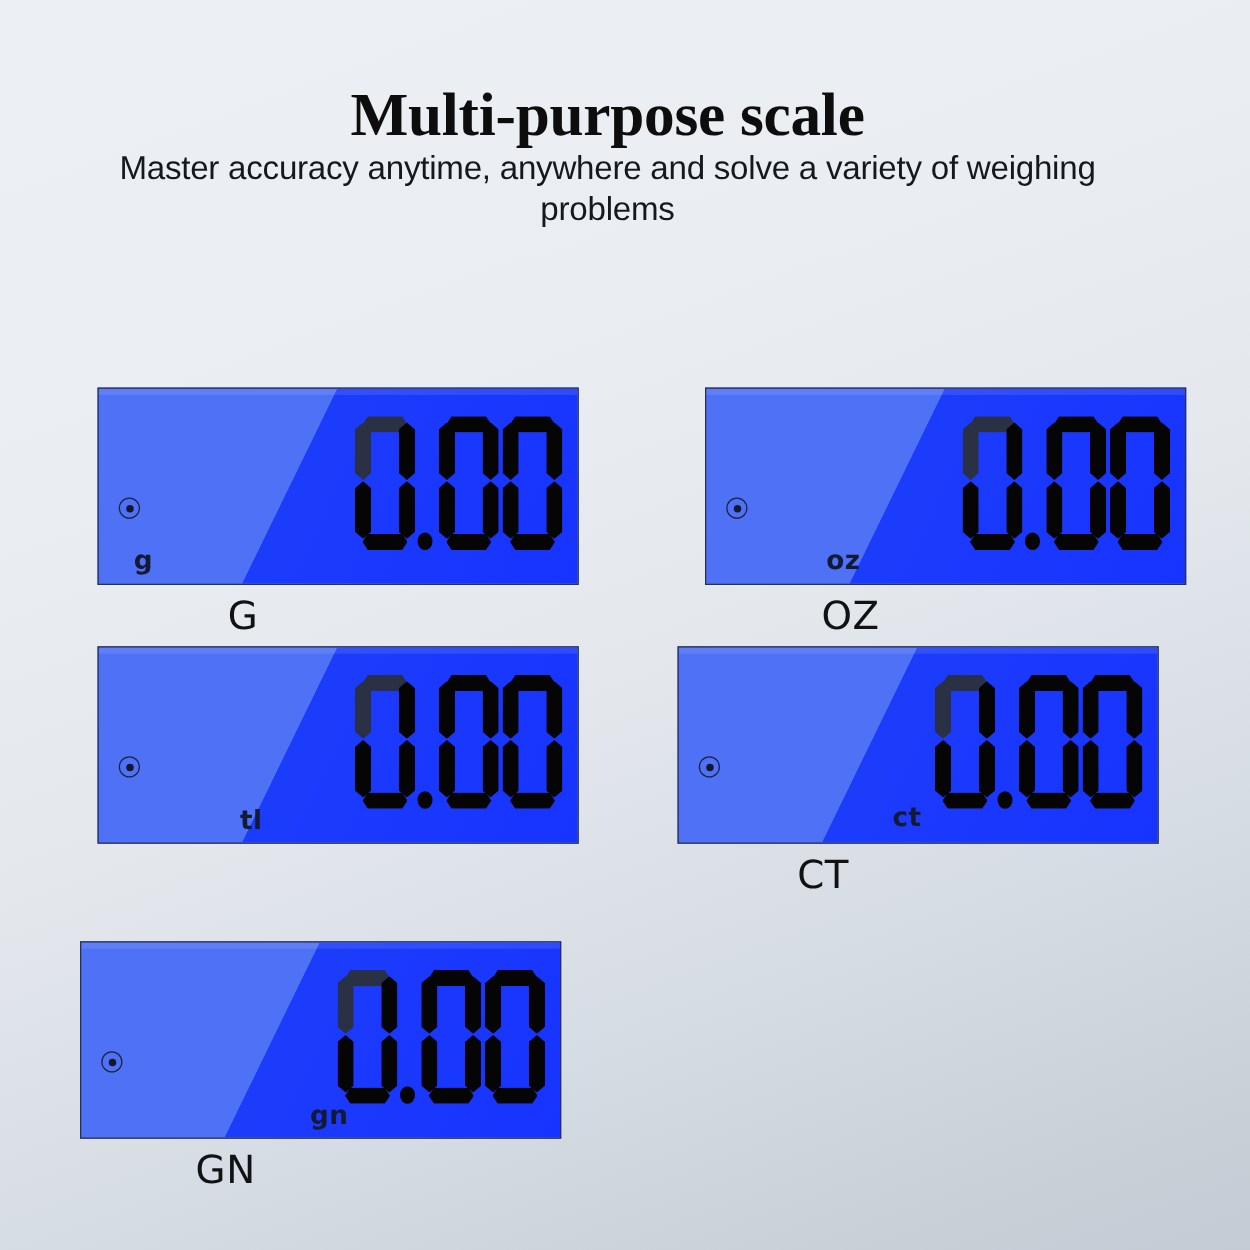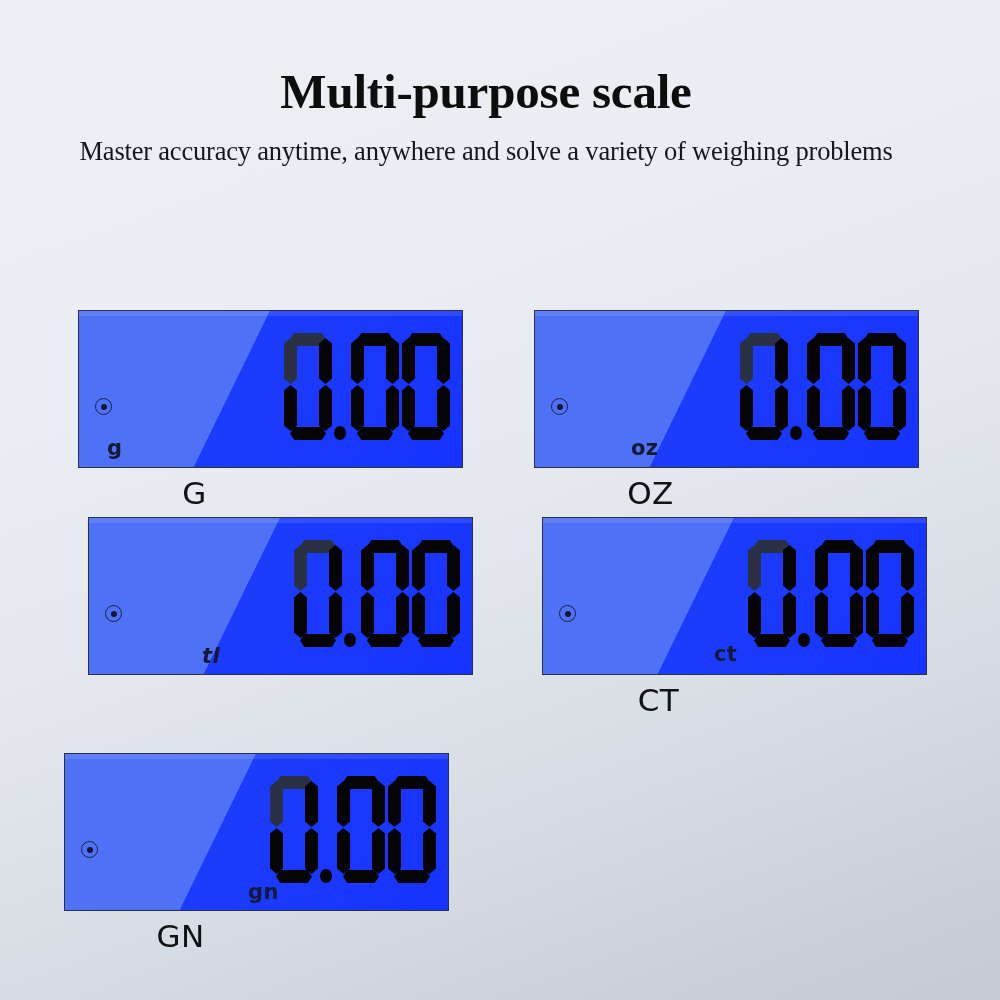--- a/index.html
+++ b/index.html
@@ -31,22 +31,21 @@
   }
   .title {
     font-family:"Liberation Serif", serif;
     font-size:49px;
     font-weight:700;
     color:#0d0d0d;
     letter-spacing:-0.2px;
     line-height:1.06;
   }
   .subtitle {
-    margin-top:17px;
-    font-family:Liberation Serif, serif;
+    font-family:Liberation Sans, sans-serif;
     font-size:26.5px;
     font-weight:400;
     color:#15181c;
     line-height:1.26;
     letter-spacing:-0.2px;
     padding:0 60px;
   }
 
   
   .grid {
@@ -54,22 +53,22 @@
     top:310px;
     left:0;
     width:1000px;
   }
 
   .cell {
     position:absolute;
   }
 
   .cell.c1 { left:78px;  top:0px;   }
-  .cell.c2 { left:522px; top:0px;padding-left:12px;   }
-  .cell.c3 { left:88px;  top:207px;font-style:italic; }
+  .cell.c2 { left:552px; top:0px;padding-left:12px;   }
+  .cell.c3 { left:78px;  top:207px; }
   .cell.c4 { left:542px; top:207px; }
   .cell.c5 { left:64px;  top:443px; }
 
   
   .lcd {
     position:relative;
     width:385px;
     height:158px;
     border:1.4px solid #2a2f4a;
     background:#4e71f6;

